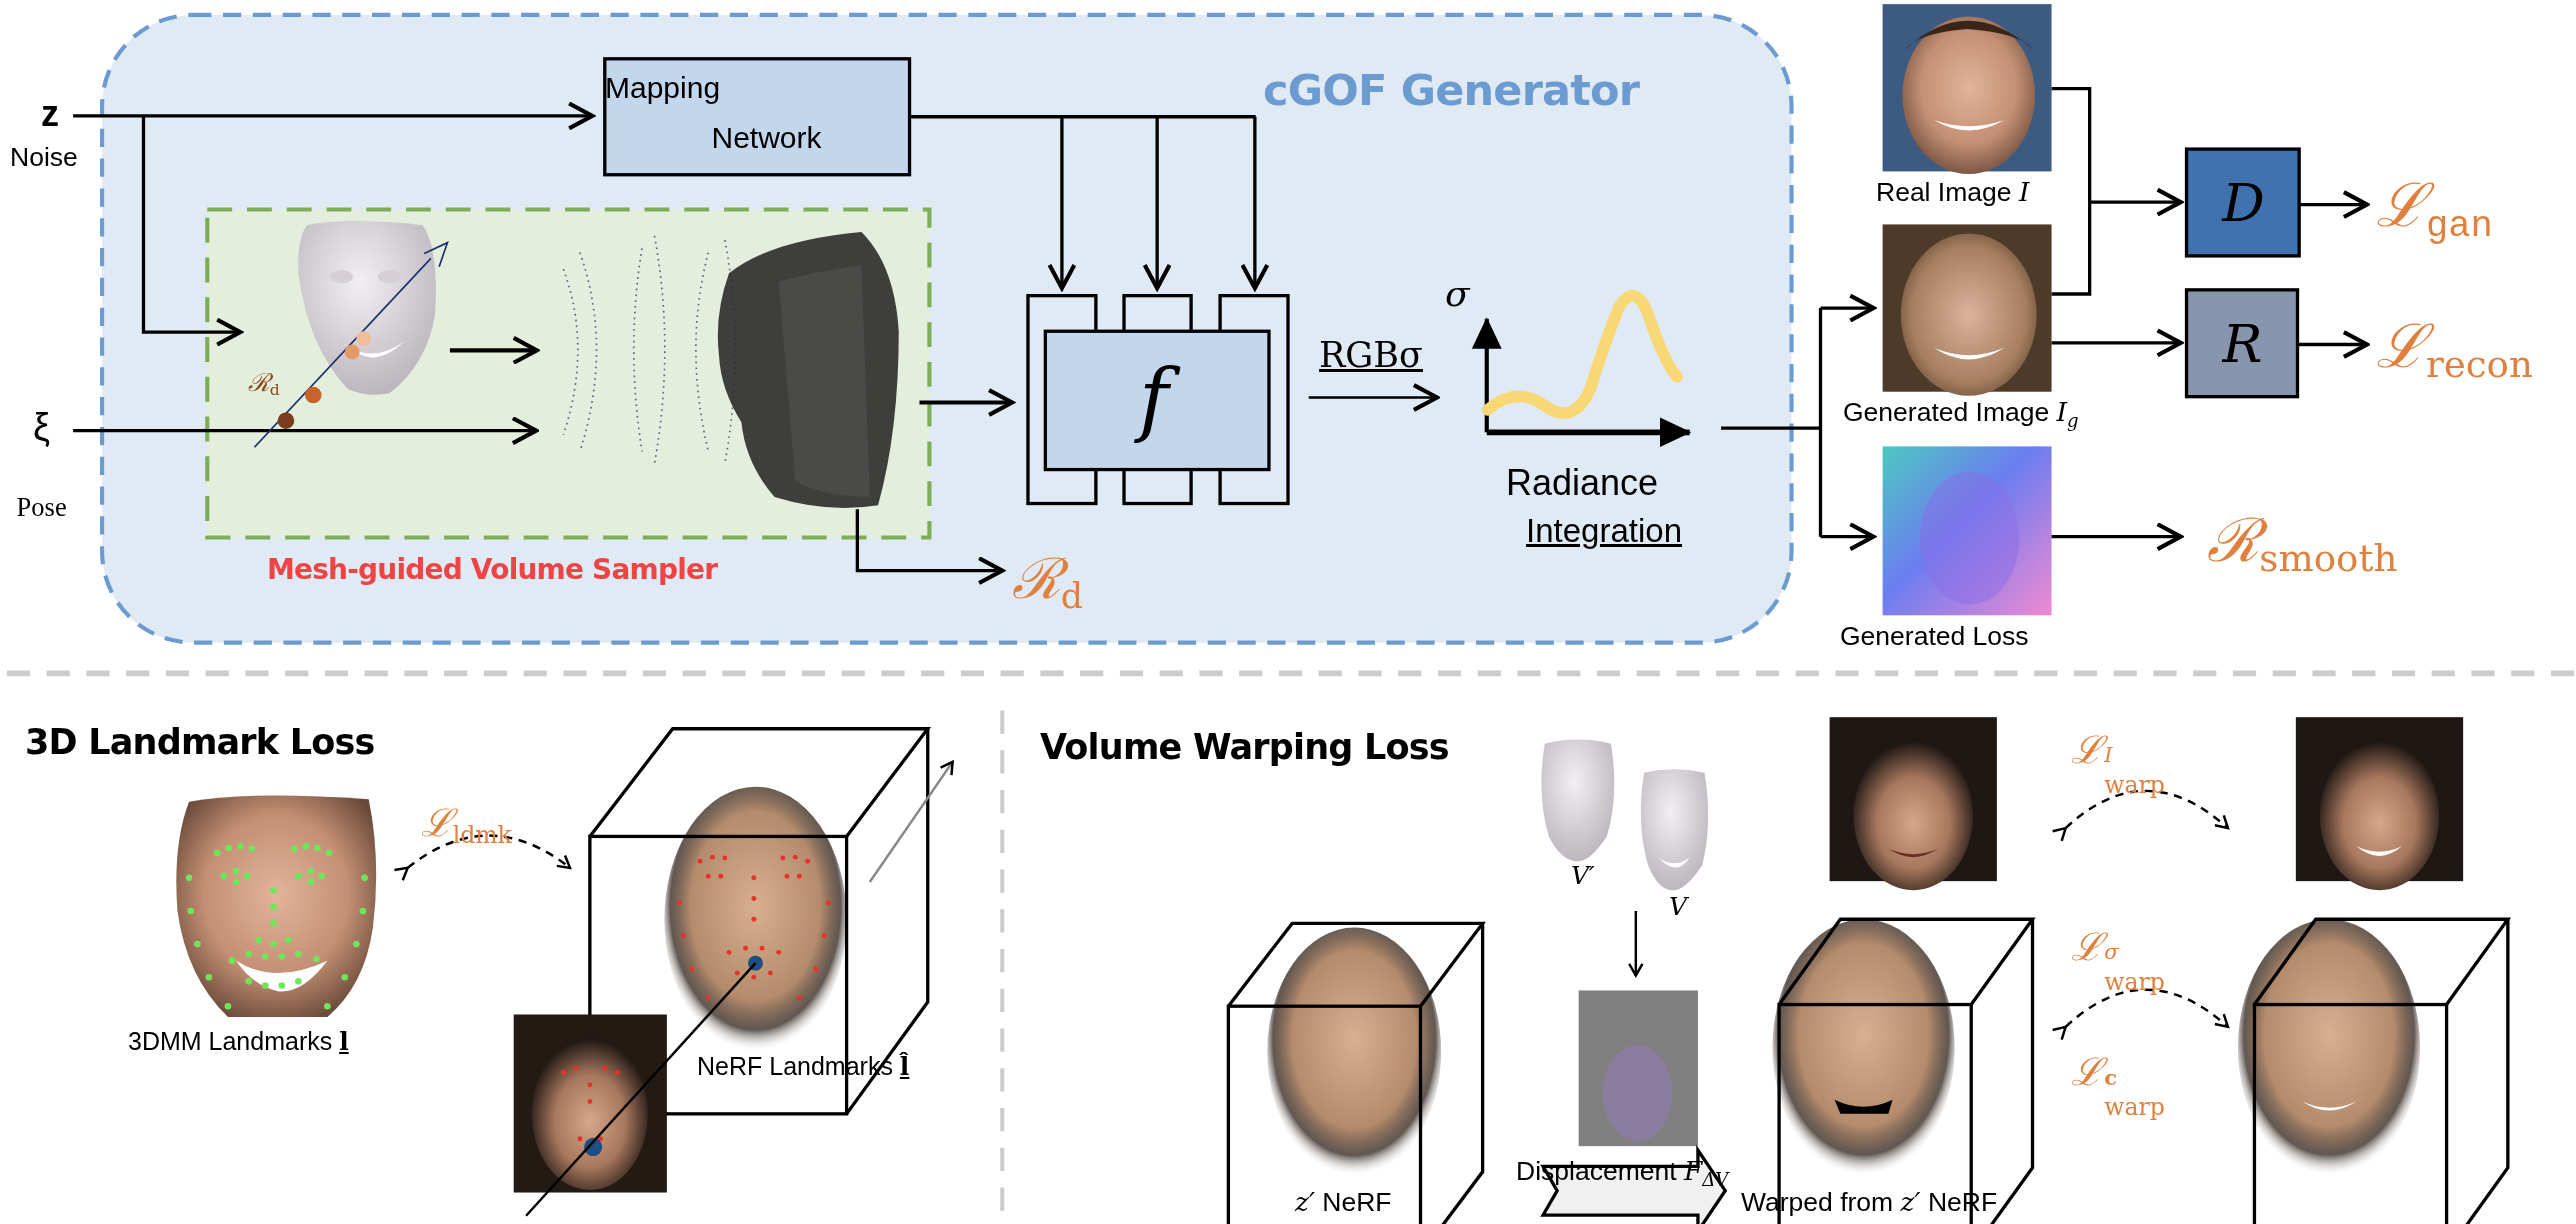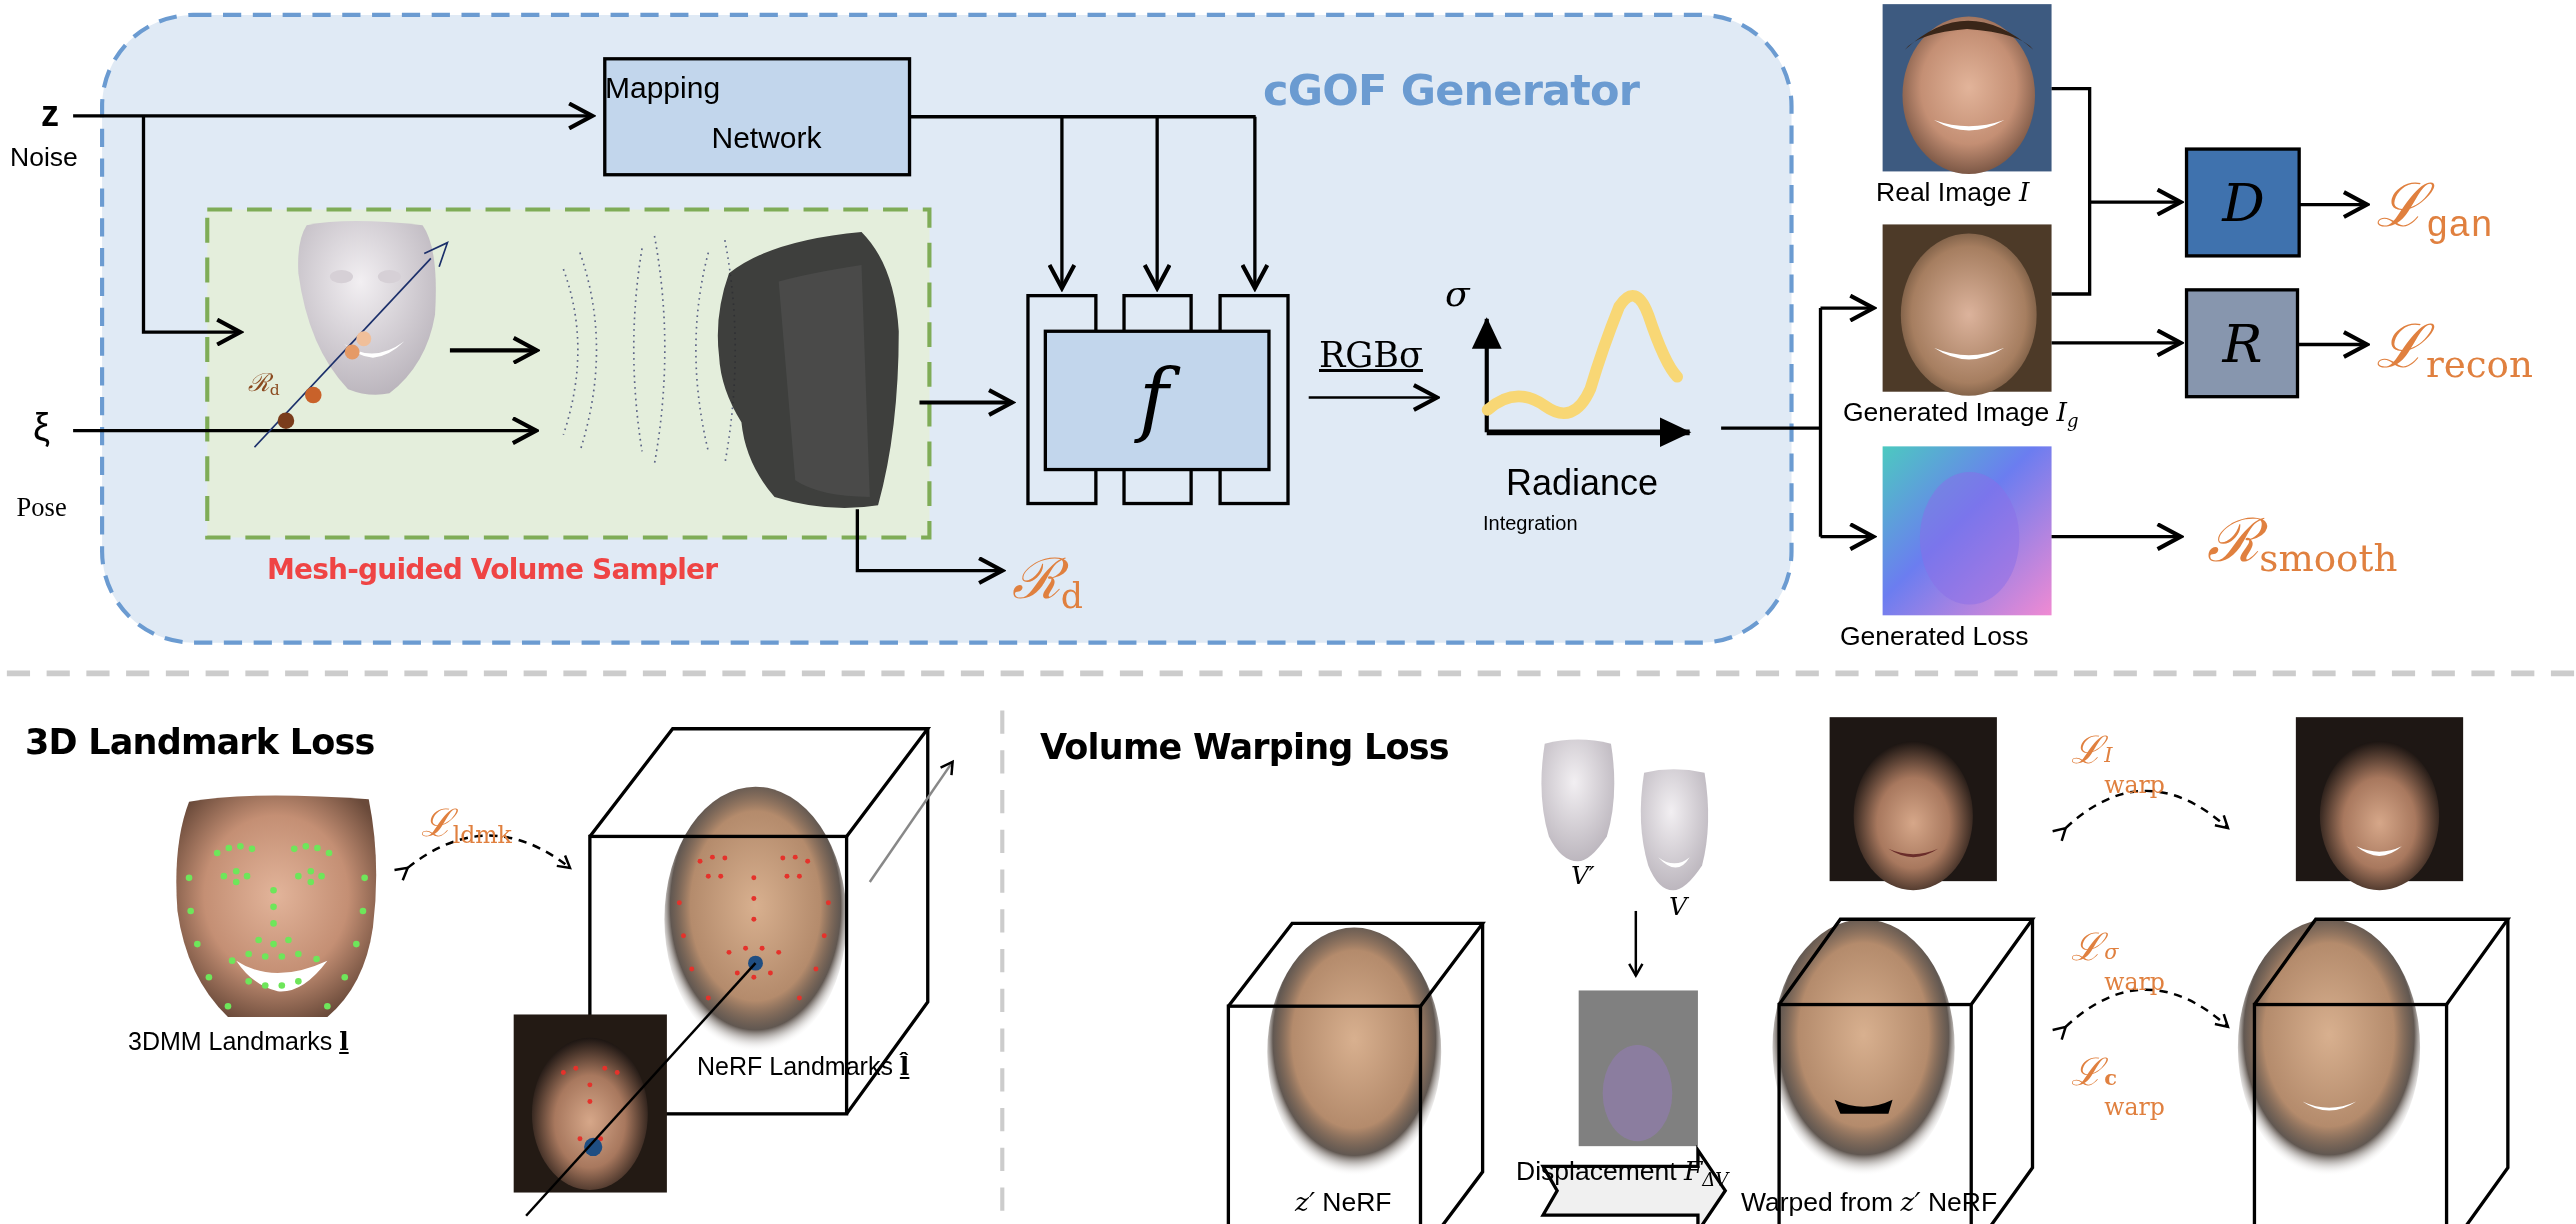--- a/index.html
+++ b/index.html
@@ -329,21 +329,21 @@
 <div class="lbl" style="left:605px; top:121px; width:323px; text-align:center; font-size:30px;">Network</div>
 
 <div class="loss" style="left:248px; top:364px; font-size:25px; color:#8b4a20;"><span class="sym">ℛ</span><sub>d</sub></div>
 
 <div class="title-green" style="left:267px; top:553px;">Mesh-guided Volume Sampler</div>
 
 <div class="math" style="position:absolute; left:1139px; top:352px; font-size:80px; color:#000;">f</div>
 <div class="serif" style="position:absolute; left:1319px; top:335px; font-size:35px; color:#000;">RGBσ</div>
 <div class="math" style="position:absolute; left:1445px; top:273px; font-size:36px; color:#000;">σ</div>
 <div class="lbl" style="left:1491px; top:462px; width:182px; text-align:center; font-size:36px;">Radiance</div>
-<div class="lbl" style="left:1483px; top:512px; width:199px; text-align:left; font-size:20px;">Integration</div>
+<div class="lbl" style="left:1483px; top:512px; width:199px; text-align:right; font-size:33px;text-decoration:underline;">Integration</div>
 
 <div class="loss" style="left:1012px; top:538px; font-size:56px;"><span class="sym">ℛ</span><sub>d</sub></div>
 
 <div class="lbl" style="left:1876px; top:176px; font-size:26.5px;"><span>Real Image </span><span class="math">I</span></div>
 <div class="lbl" style="left:1843px; top:396px; font-size:26.5px;"><span>Generated Image </span><span class="math">I</span><sub class="math" style="font-size:18px;">g</sub></div>
 <div class="lbl" style="left:1840px; top:621px; font-size:26.5px;">Generated Loss</div>
 
 <div class="math" style="position:absolute; left:2187px; top:172px; width:113px; text-align:center; font-size:53px; color:#000;">D</div>
 <div class="math" style="position:absolute; left:2187px; top:313px; width:111px; text-align:center; font-size:53px; color:#000;">R</div>
 

